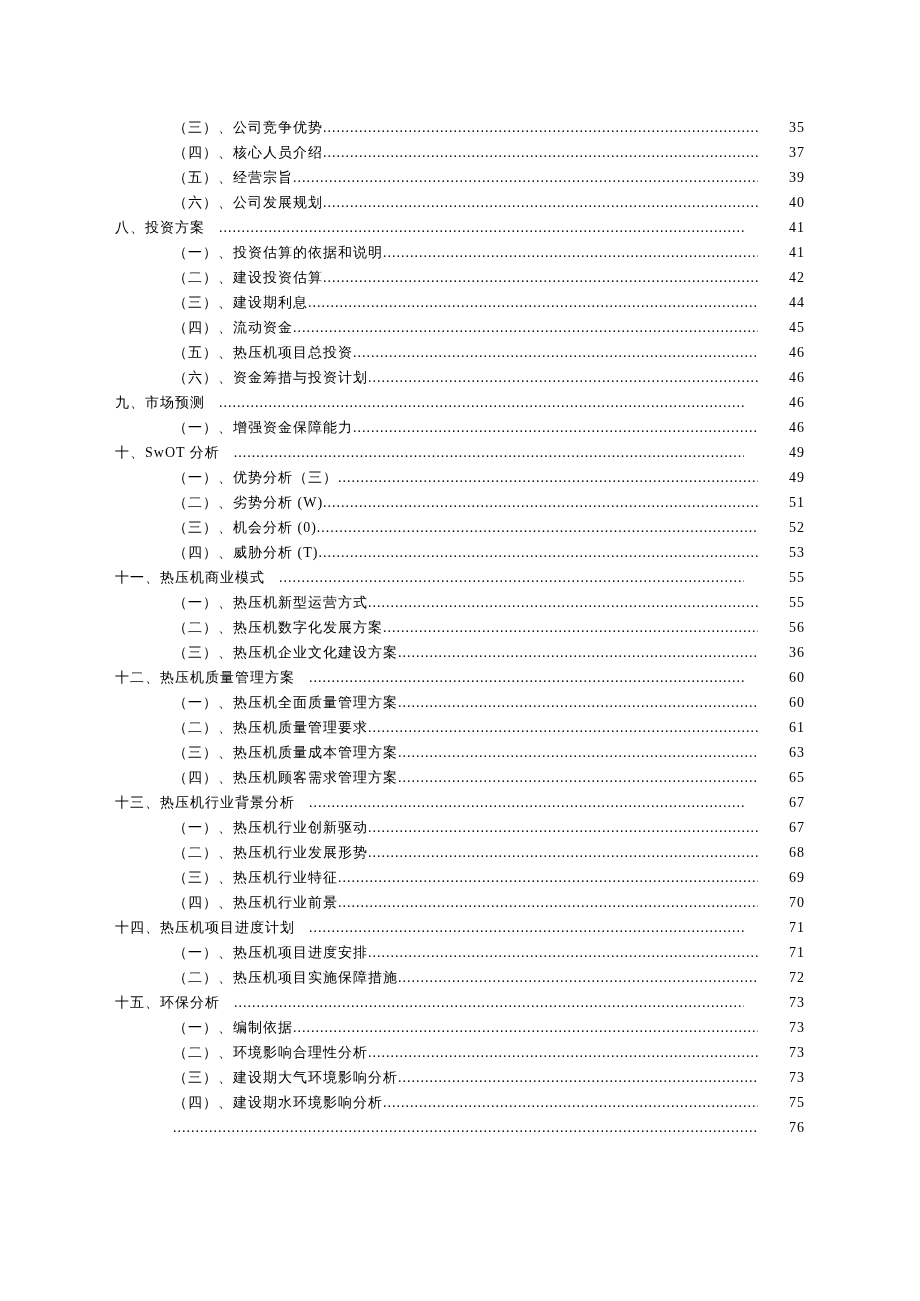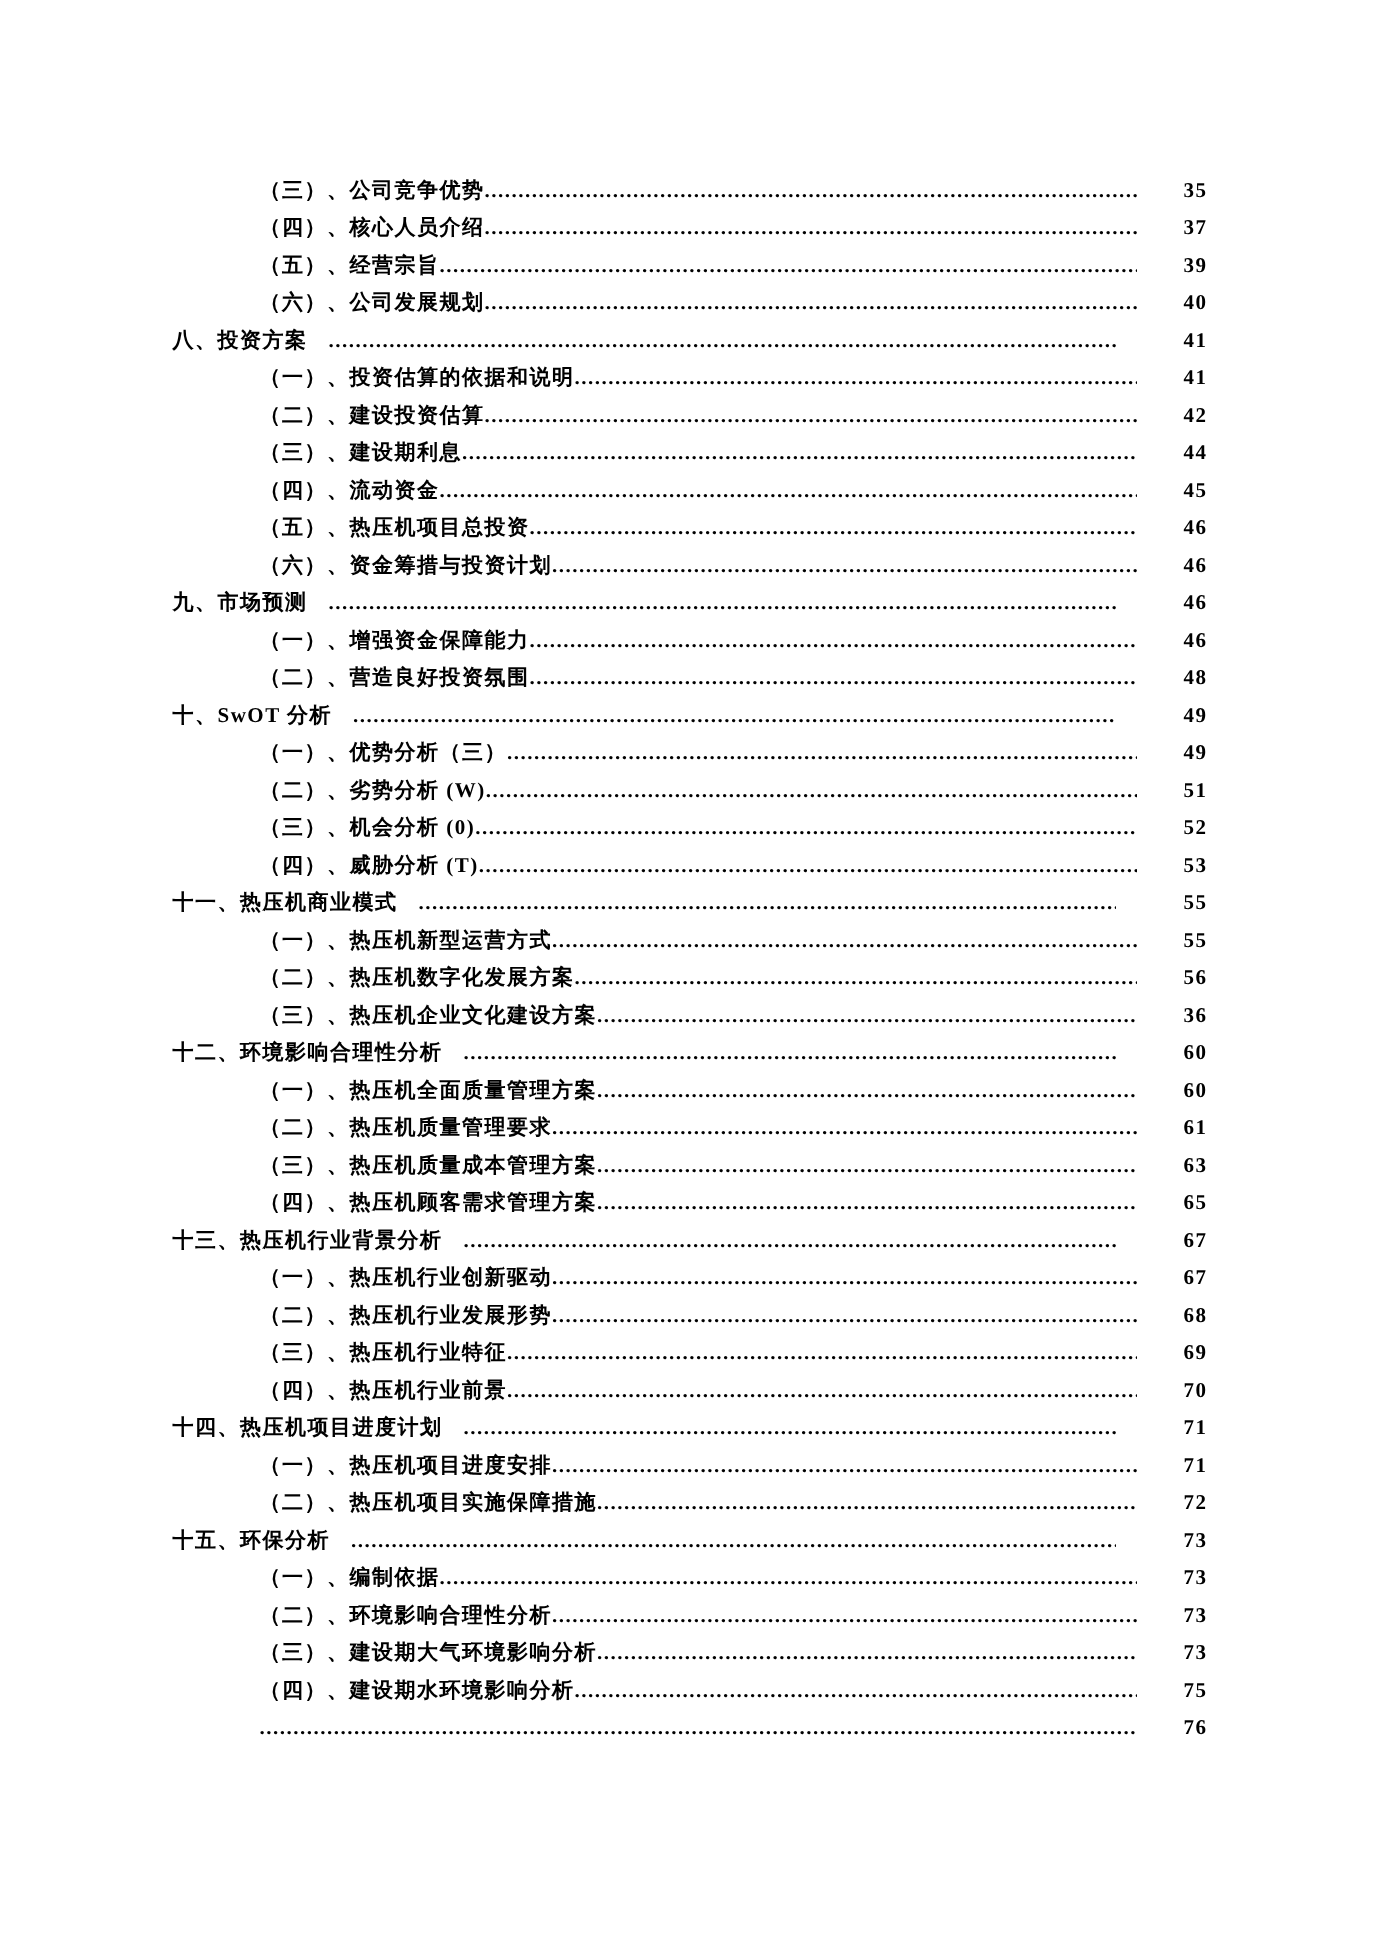--- a/index.html
+++ b/index.html
@@ -7,21 +7,20 @@
     padding: 0;
     background: #fff;
     font-family: "SimSun", "宋体", serif;
     font-size: 14px;
     color: #000;
     width: 920px;
   }
   .page {
     padding: 115px 115px 0 115px;
     box-sizing: border-box;
-    font-weight: bold;
   }
   .toc-row {
     display: flex;
     align-items: baseline;
     line-height: 25px;
     letter-spacing: 1px;
     white-space: nowrap;
   }
   .toc-row.level1 {
     margin-left: 0px;
@@ -112,25 +111,20 @@
       <div class="toc-row level1">
         <span class="toc-label">九、市场预测 </span>
         <span class="toc-dots"></span>
         <span class="toc-page">46</span>
       </div>
       <div class="toc-row level2">
         <span class="toc-label">（一）、增强资金保障能力</span>
         <span class="toc-dots"></span>
         <span class="toc-page">46</span>
       </div>
-      <div class="toc-row level2">
-        <span class="toc-label">（二）、营造良好投资氛围</span>
-        <span class="toc-dots"></span>
-        <span class="toc-page">48</span>
-      </div>
       <div class="toc-row level1">
         <span class="toc-label">十、SwOT 分析 </span>
         <span class="toc-dots"></span>
         <span class="toc-page">49</span>
       </div>
       <div class="toc-row level2">
         <span class="toc-label">（一）、优势分析（三）</span>
         <span class="toc-dots"></span>
         <span class="toc-page">49</span>
       </div>
@@ -163,21 +157,21 @@
         <span class="toc-label">（二）、热压机数字化发展方案</span>
         <span class="toc-dots"></span>
         <span class="toc-page">56</span>
       </div>
       <div class="toc-row level2">
         <span class="toc-label">（三）、热压机企业文化建设方案</span>
         <span class="toc-dots"></span>
         <span class="toc-page">36</span>
       </div>
       <div class="toc-row level1">
-        <span class="toc-label">十二、环境影响合理性分析 </span>
+        <span class="toc-label">十二、热压机质量管理方案 </span>
         <span class="toc-dots"></span>
         <span class="toc-page">60</span>
       </div>
       <div class="toc-row level2">
         <span class="toc-label">（一）、热压机全面质量管理方案</span>
         <span class="toc-dots"></span>
         <span class="toc-page">60</span>
       </div>
       <div class="toc-row level2">
         <span class="toc-label">（二）、热压机质量管理要求</span>

